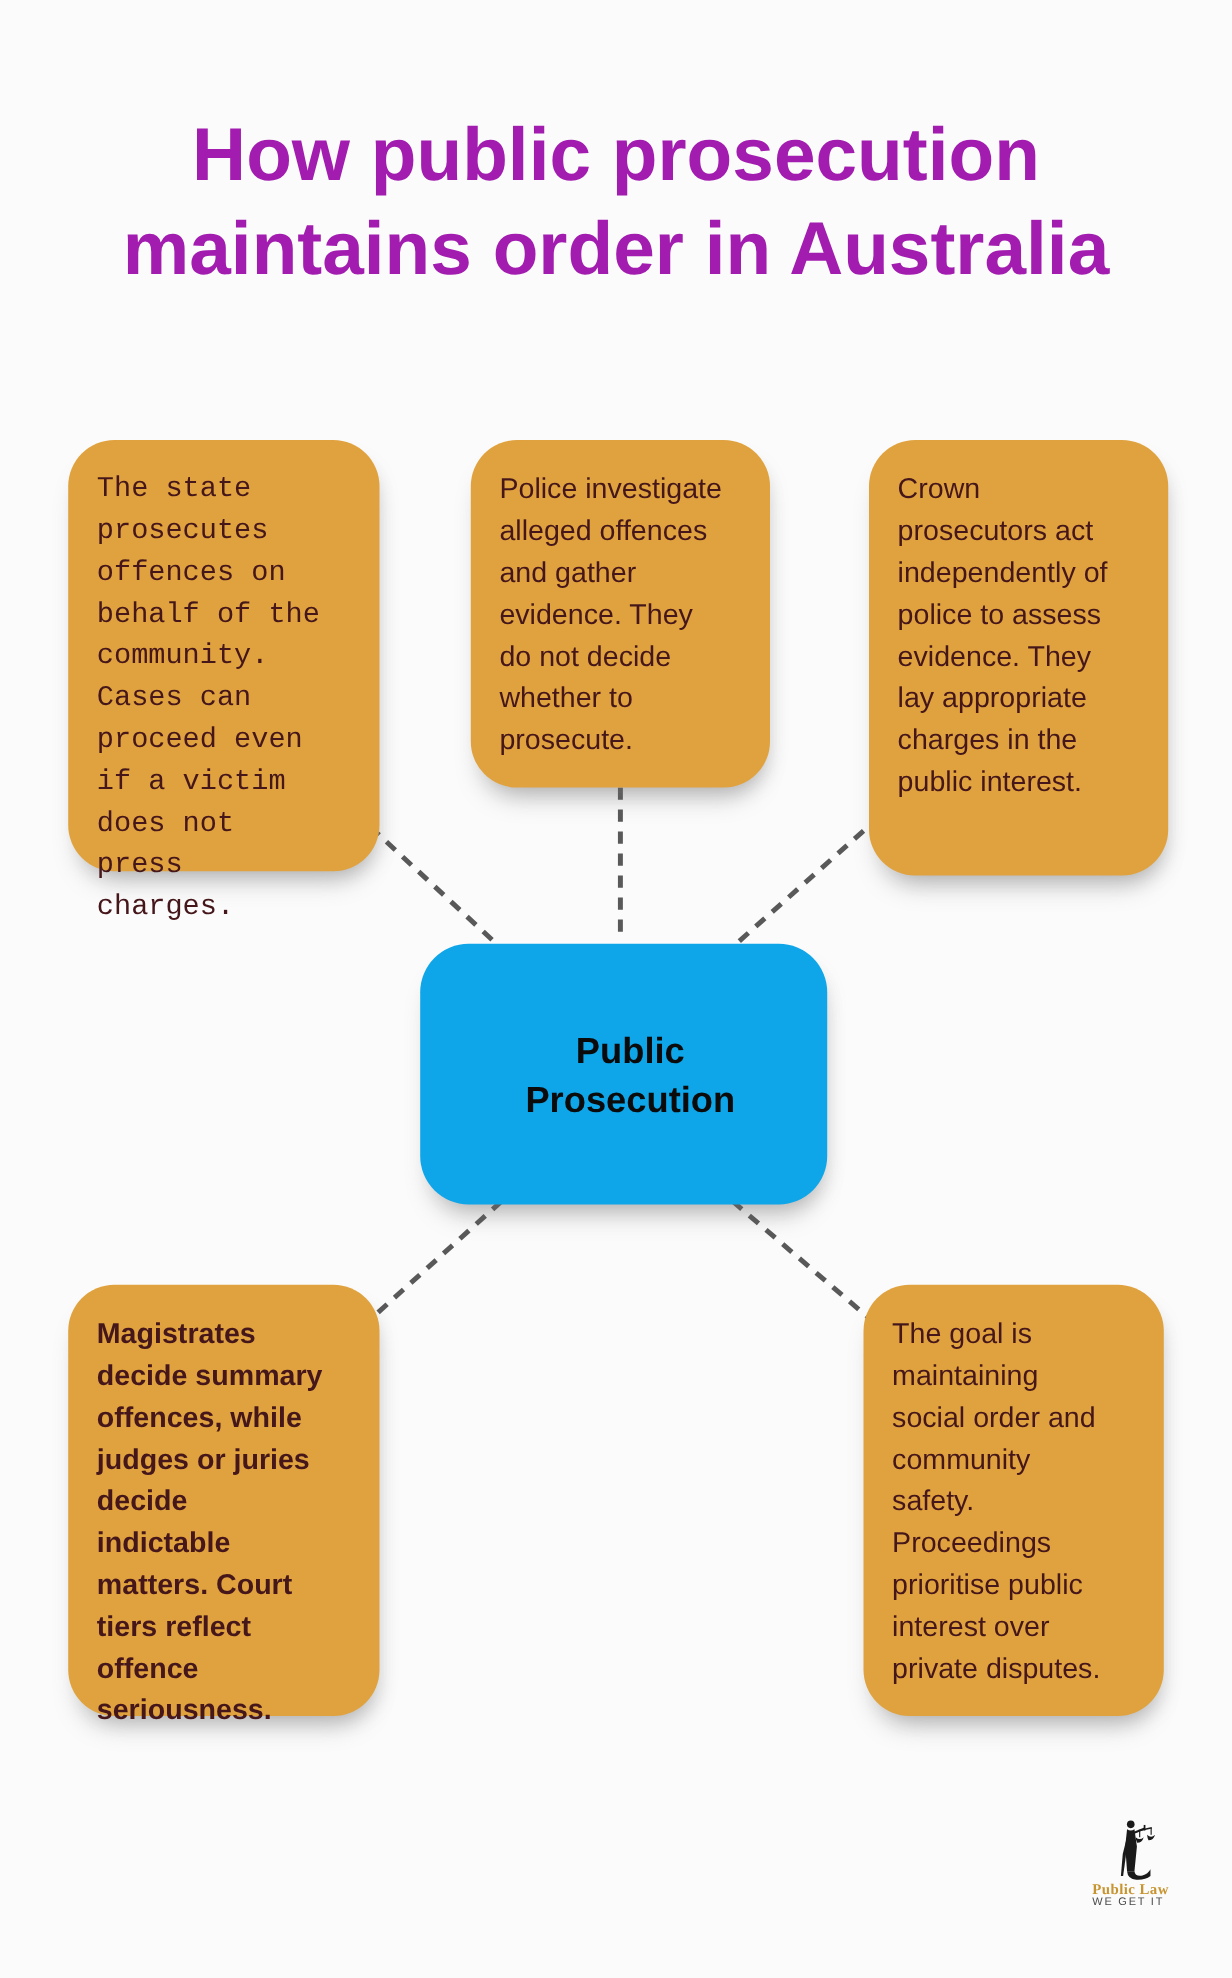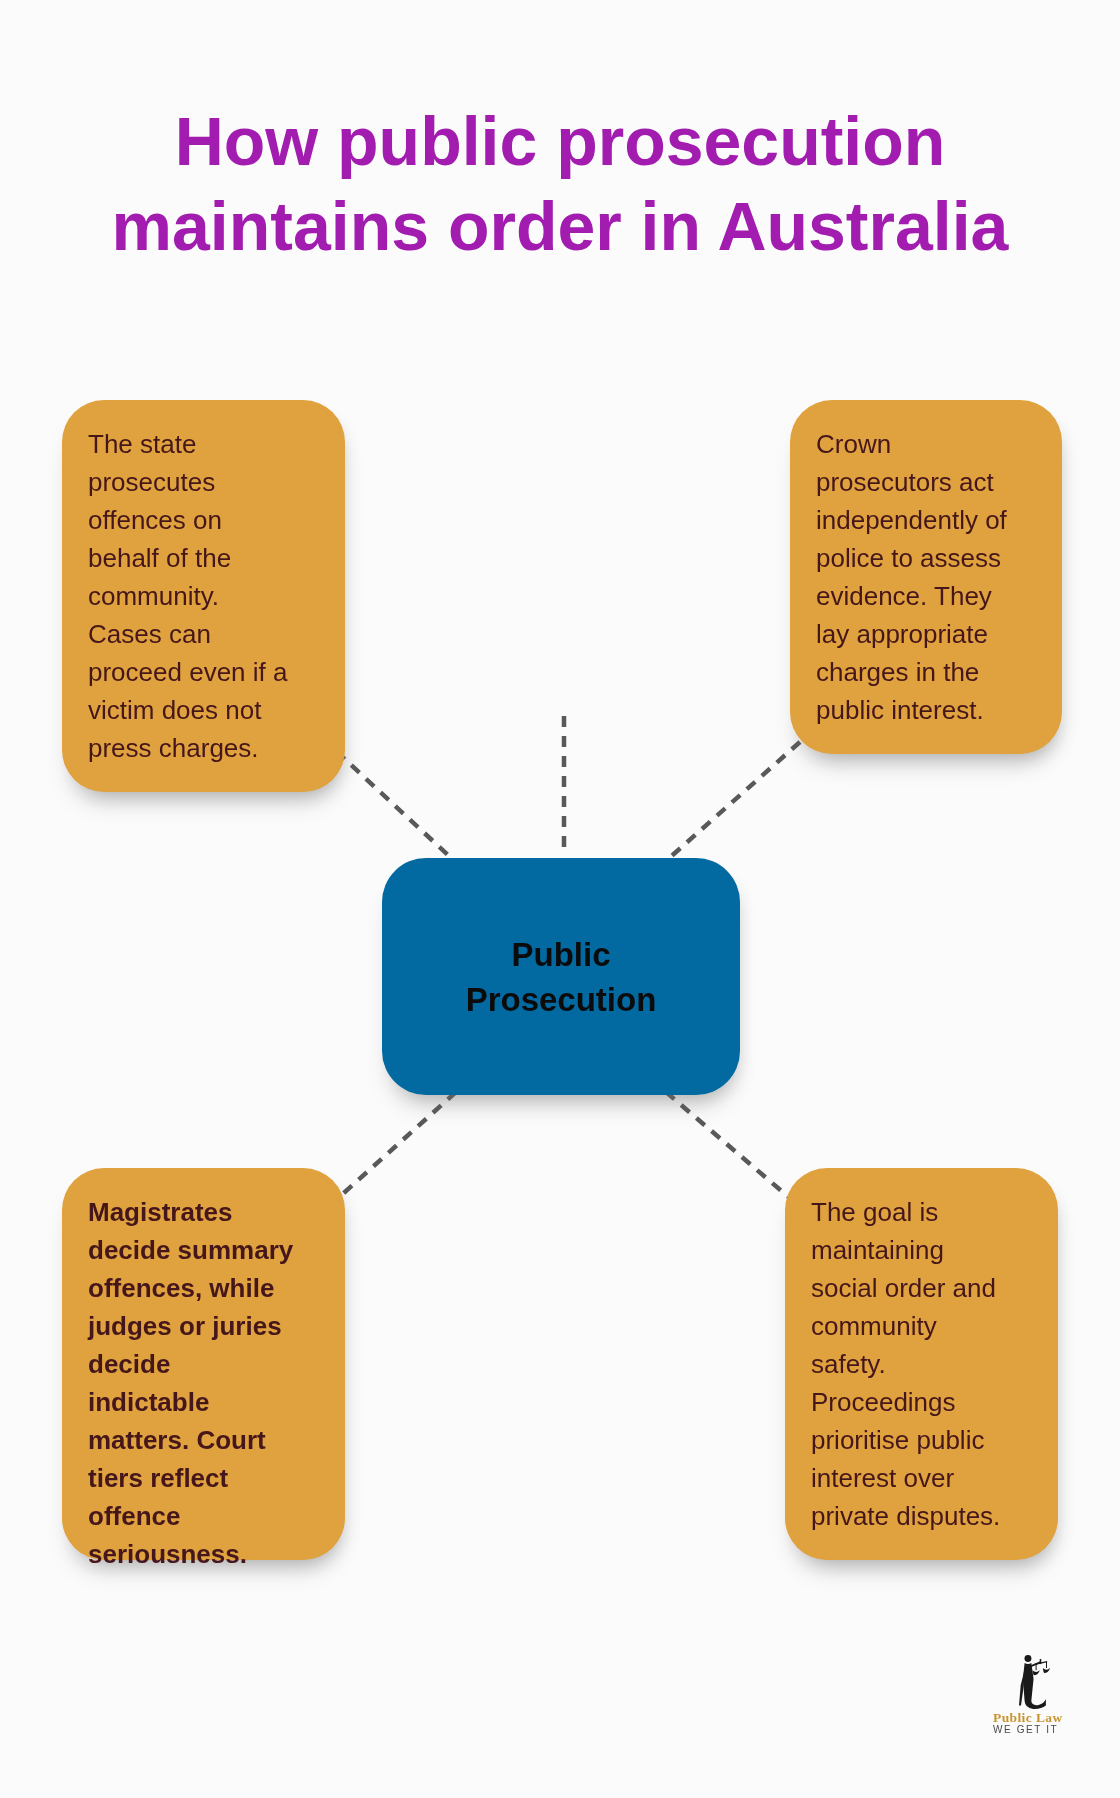--- a/index.html
+++ b/index.html
@@ -33,40 +33,41 @@
   .node {
     position: absolute;
     background: #E0A23E;
     border-radius: 42px;
     box-shadow: 0 18px 22px -10px rgba(105,105,105,0.40), 8px 10px 16px -8px rgba(130,130,130,0.25);
     color: #45161A;
     font-size: 26px;
     line-height: 38px;
   }
   .node .txt { margin: 25px 0 0 26px; }
-  #node1 { left: 62px;  top: 400px;  width: 283px; height: 392px; }
+  #node1 { left: 62px;  top: 400px;  width: 283px; height: 392px; font-family: Liberation Mono, monospace; }
   #node1 .txt { width: 208px; }
   #node2 { left: 428px; top: 400px;  width: 272px; height: 316px; }
   #node2 .txt { width: 211px; }
-  #node3 { left: 790px; top: 400px;  width: 272px; height: 354px; }
+  #node3 { left: 790px; top: 400px;  width: 272px; height: 396px; }
   #node3 .txt { width: 212px; }
   #node4 { left: 62px;  top: 1168px; width: 283px; height: 392px; font-weight: bold; }
   #node4 .txt { width: 208px; }
   #node5 { left: 785px; top: 1168px; width: 273px; height: 392px; }
   #node5 .txt { width: 202px; }
   .center-node {
     position: absolute;
     left: 382px; top: 858px;
     width: 358px; height: 237px;
-    background: #0369a1;
+    background: #0ea5e9;
     border-radius: 44px;
     box-shadow: 0 18px 22px -10px rgba(105,105,105,0.40), 8px 10px 16px -8px rgba(130,130,130,0.22);
     display: flex;
     align-items: center;
     justify-content: center;
+    padding-left: 12px;
   }
   .center-label {
     width: 270px;
     text-align: center;
     font-weight: bold;
     font-size: 33px;
     line-height: 45px;
     color: #0B0B0B;
   }
   .logo {
@@ -106,20 +107,23 @@
       <line x1="800" y1="742" x2="658" y2="868"></line>
       <line x1="456" y1="1092" x2="336" y2="1200"></line>
       <line x1="666" y1="1092" x2="792" y2="1200"></line>
     </g>
   </svg>
 
   <div class="node" id="node1">
     <div class="txt">The state prosecutes offences on behalf of the community. Cases can proceed even if a victim does not press charges.</div>
   </div>
 
+  <div class="node" id="node2">
+    <div class="txt">Police investigate alleged offences and gather evidence. They do not decide whether to prosecute.</div>
+  </div>
 
   <div class="node" id="node3">
     <div class="txt">Crown prosecutors act independently of police to assess evidence. They lay appropriate charges in the public interest.</div>
   </div>
 
   <div class="center-node">
     <div class="center-label">Public Prosecution</div>
   </div>
 
   <div class="node" id="node4">

